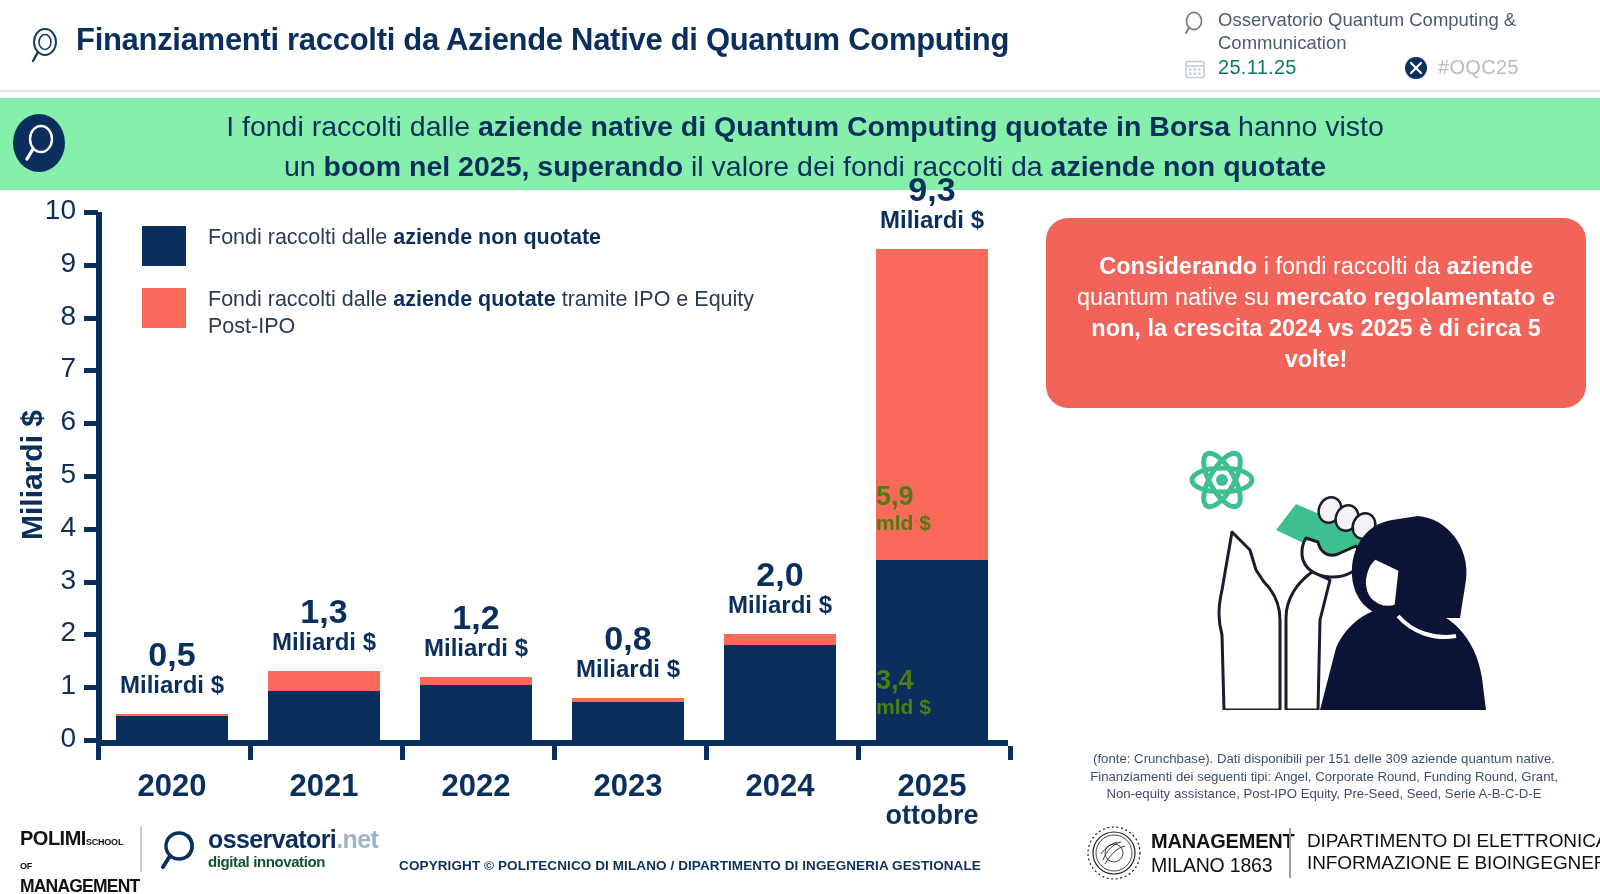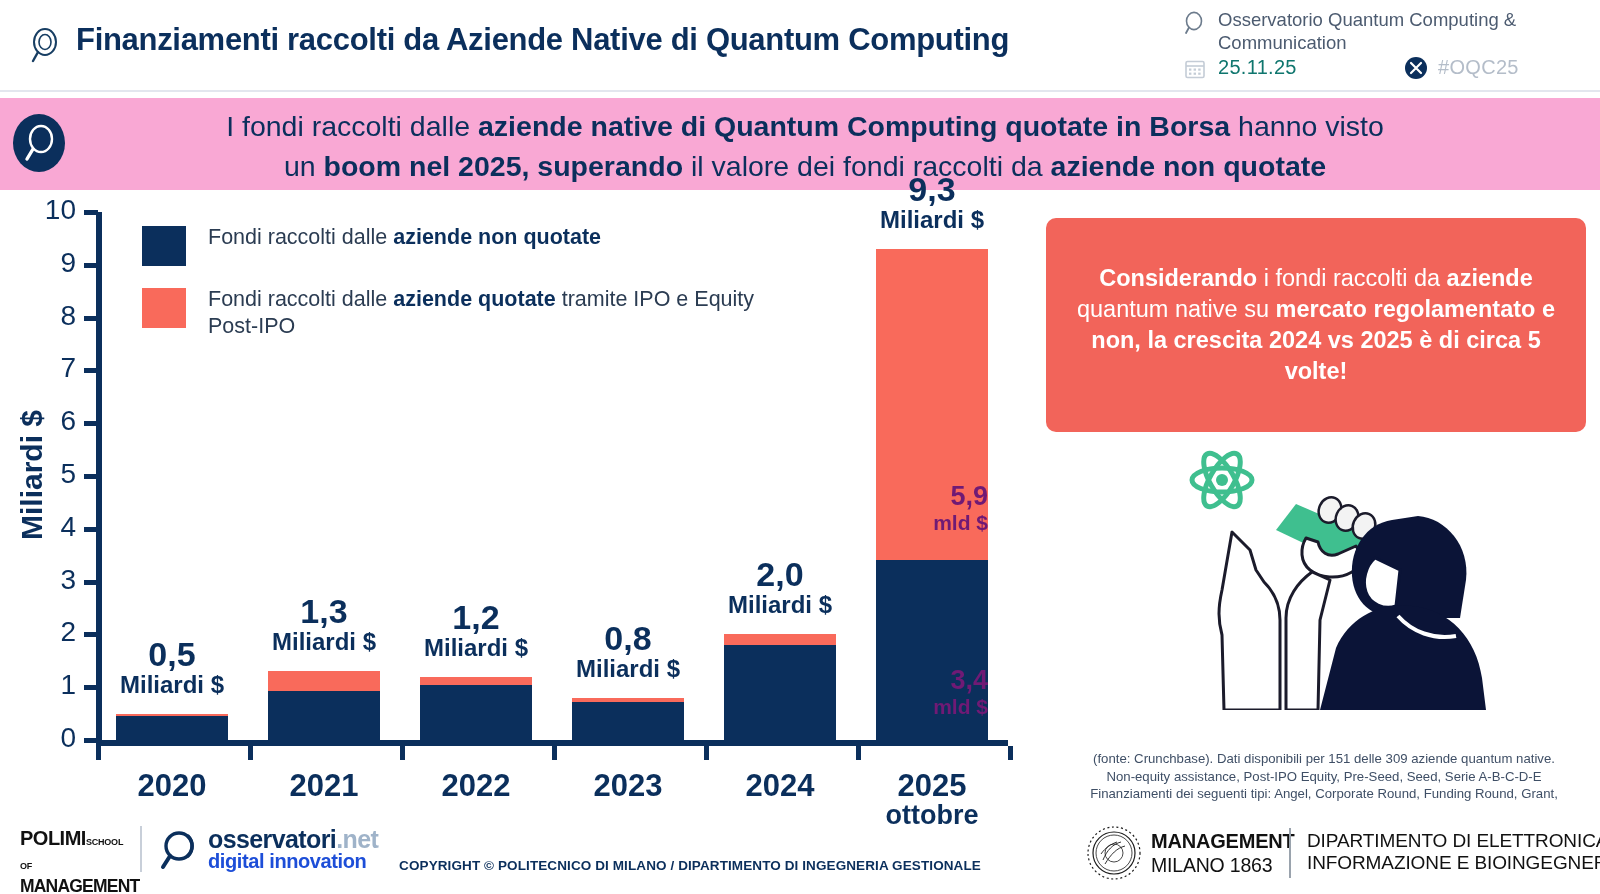--- a/index.html
+++ b/index.html
@@ -39,21 +39,21 @@
   }
   .meta-icon-x { position: absolute; left: 222px; top: 50px; width: 24px; height: 24px; }
   .meta-hash {
     position: absolute; left: 256px; top: 50px;
     font-size: 20px; color: #b4bdc9; letter-spacing: 0.3px;
   }
 
   
   .banner {
     position: absolute; left: 0; top: 98px; width: 1600px; height: 92px;
-    background: #f9a8d4;
+    background: #86efac;
   }
   .banner-badge {
     position: absolute; left: 8px; top: 14px; width: 62px; height: 62px;
   }
   .banner-text {
     position: absolute; left: 80px; top: 8px; width: 1450px;
     text-align: center; font-size: 28.5px; line-height: 40px;
     color: #0B2F5C; font-weight: normal;
   }
   .banner-text b { font-weight: bold; }
@@ -90,41 +90,41 @@
 
   .bar { position: absolute; }
   .seg-navy { position: absolute; background: #0B2F5C; width: 100%; }
   .seg-red  { position: absolute; background: #F96A5B; width: 100%; }
   .bar-total {
     position: absolute; width: 210px; text-align: center; color: #0B2F5C;
   }
   .bar-total .v { display: block; font-size: 34px; font-weight: bold; line-height: 36px; }
   .bar-total .u { display: block; font-size: 24px; font-weight: bold; line-height: 26px; }
   .inner-label {
-    position: absolute; width: 100%; text-align: right; color: #701a75;
+    position: absolute; width: 100%; text-align: left; color: #4d7c0f;
   }
   .inner-label .v { display: block; font-size: 27px; font-weight: bold; line-height: 29px; }
   .inner-label .u { display: block; font-size: 21px; font-weight: bold; line-height: 23px; }
 
   
   .legend { position: absolute; left: 142px; top: 34px; }
   .legend-row { position: relative; margin-bottom: 18px; min-height: 44px; }
   .legend-swatch {
     position: absolute; left: 0; top: 2px; width: 44px; height: 40px;
   }
   .legend-text {
     margin-left: 66px; font-size: 21.5px; line-height: 27px; color: #2b3c52;
     max-width: 560px;
   }
   .legend-text b { font-weight: bold; color: #0B2F5C; }
 
   
   .callout {
-    position: absolute; left: 1046px; top: 218px; width: 540px; height: 214px;
-    background: #F2645A; border-radius: 10px;
+    position: absolute; left: 1046px; top: 218px; width: 540px; height: 190px;
+    background: #F2645A; border-radius: 22px;
     display: flex; align-items: center; justify-content: center;
   }
   .callout-text {
     text-align: center; color: #ffffff; font-size: 23.5px; line-height: 31px;
     padding: 0 22px;
   }
   .callout-text b { font-weight: bold; }
 
   
   .illo { position: absolute; left: 1160px; top: 420px; width: 330px; height: 290px; }
@@ -144,22 +144,22 @@
   .polimi-l1 { font-size: 20px; font-weight: bold; letter-spacing: -0.5px; line-height: 20px; }
   .polimi-l1 .small { font-size: 9px; letter-spacing: -0.2px; }
   .polimi-l2 { font-size: 17.5px; font-weight: bold; letter-spacing: -0.8px; line-height: 20px; }
   .footer-div {
     position: absolute; left: 128px; top: 4px; width: 2px; height: 46px; background: #c8cfd9;
   }
   .oss-logo-icon { position: absolute; left: 146px; top: 4px; width: 46px; height: 46px; }
   .oss-l1 { position: absolute; left: 196px; top: 4px; font-size: 25px; font-weight: bold;
             color: #0B2F5C; letter-spacing: -0.6px; line-height: 26px; }
   .oss-l1 .net { color: #9fb3c9; }
-  .oss-l2 { position: absolute; left: 196px; top: 28px; font-size: 20px; font-weight: bold;
-            color: #1d4ed8; letter-spacing: -0.4px; line-height: 23px; }
+  .oss-l2 { position: absolute; left: 196px; top: 28px; font-size: 15px; font-weight: bold;
+            color: #14532d; letter-spacing: -0.4px; line-height: 23px; }
   .copyright {
     position: absolute; left: 330px; top: 858px; width: 720px; text-align: center;
     font-size: 13.5px; font-weight: bold; color: #0B2F5C; letter-spacing: 0.1px;
   }
   .footer-right { position: absolute; left: 1085px; top: 818px; width: 515px; height: 70px; }
   .polimi-seal { position: absolute; left: 0; top: 6px; width: 58px; height: 58px; }
   .polimi-right-1 { position: absolute; left: 66px; top: 12px; font-size: 20px; font-weight: bold;
                     color: #111; letter-spacing: -0.2px; line-height: 22px; }
   .polimi-right-2 { position: absolute; left: 66px; top: 36px; font-size: 19.5px;
                     color: #111; letter-spacing: -0.2px; line-height: 22px; }
@@ -377,22 +377,22 @@
         <path d="M232 100 C206 104 190 128 192 156 C194 182 212 198 238 198 L300 198 L306 160 C310 126 286 98 258 96 Z" fill="#0B1437"></path>
         <path d="M215 138 C206 146 202 160 206 172 C210 184 224 190 236 186 L240 150 Z" fill="#ffffff" stroke="#0B1437" stroke-width="3"></path>
         <path d="M160 290 L176 228 C190 196 222 182 252 186 C290 190 316 218 322 258 L326 290 Z" fill="#0B1437"></path>
         <path d="M238 196 C252 212 274 220 296 216" fill="none" stroke="#ffffff" stroke-width="4"></path>
       </g>
     </svg>
   </div>
 
   <div class="footnote">
     <div>(fonte: Crunchbase). Dati disponibili per 151 delle 309 aziende quantum native.</div>
+    <div>Finanziamenti dei seguenti tipi: Angel, Corporate Round, Funding Round, Grant,</div>
     <div>Non-equity assistance, Post-IPO Equity, Pre-Seed, Seed, Serie A-B-C-D-E</div>
-    <div>Finanziamenti dei seguenti tipi: Angel, Corporate Round, Funding Round, Grant,</div>
   </div>
 
   <div class="footer-left">
     <div class="polimi-logo">
       <div class="polimi-l1"><span>POLIMI</span><span class="small">SCHOOL OF</span></div>
       <div class="polimi-l2">MANAGEMENT</div>
     </div>
     <div class="footer-div"></div>
     <div class="oss-logo-icon">
       <svg viewBox="0 0 46 46" width="46" height="46">

